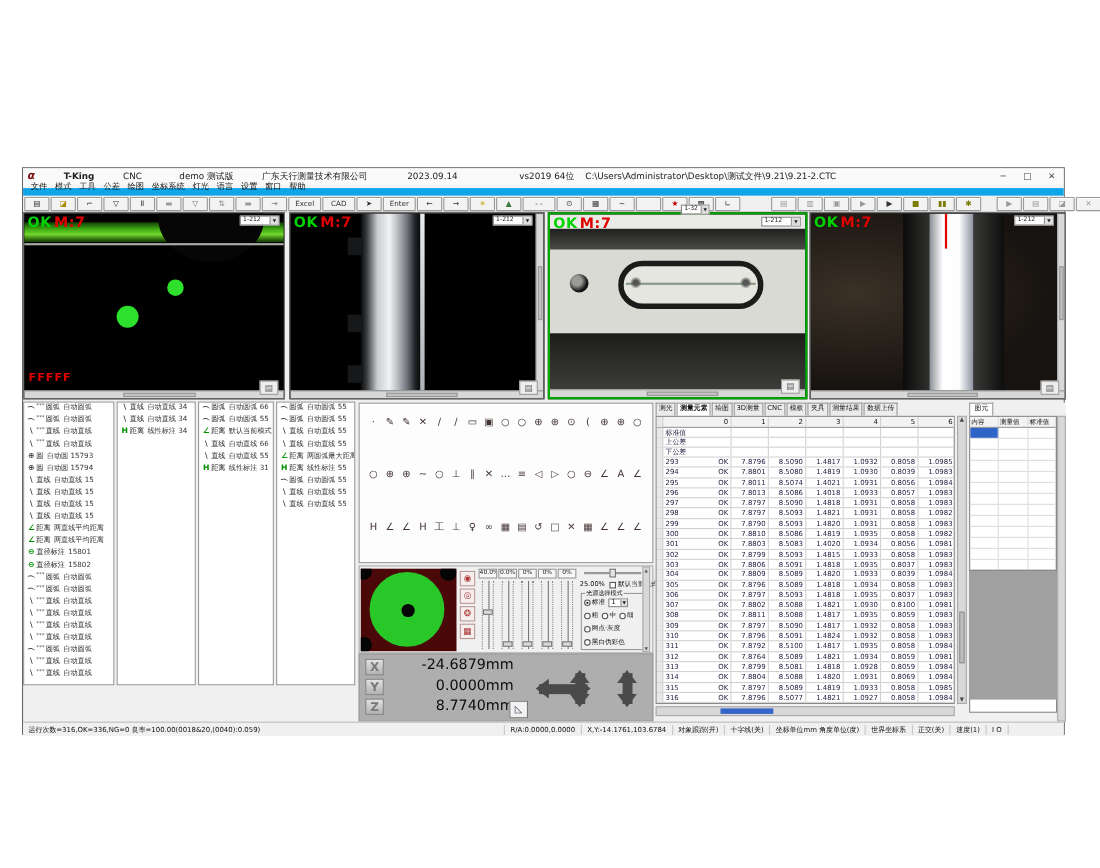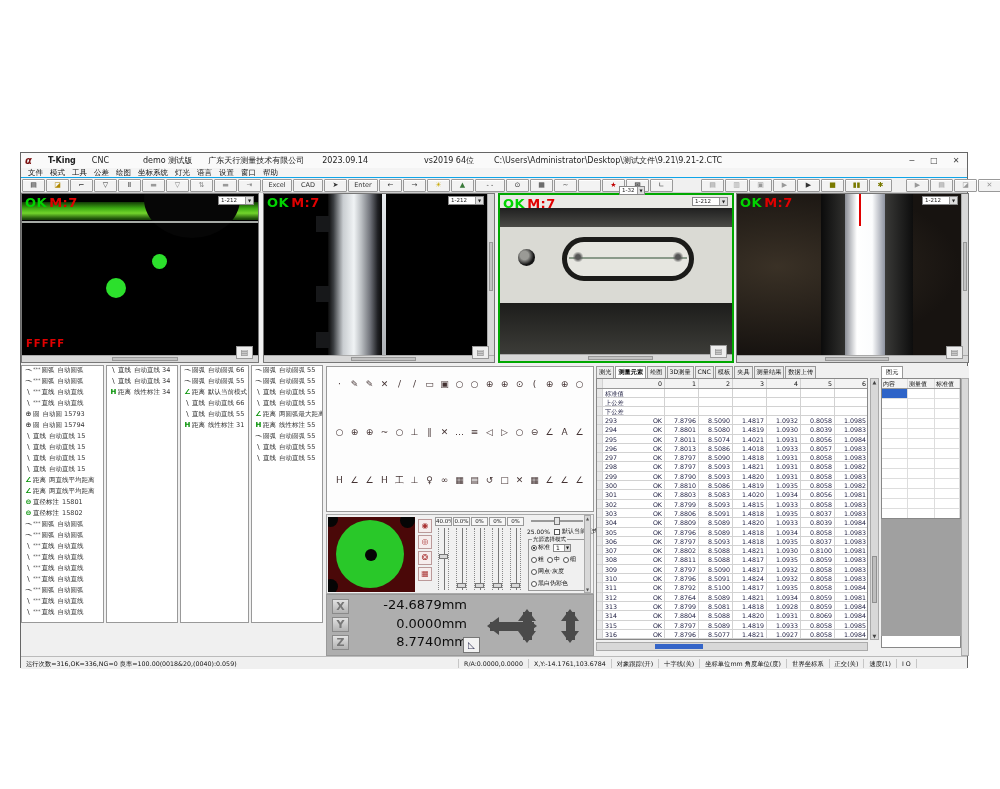--- a/index.html
+++ b/index.html
@@ -2,26 +2,26 @@
 <html><head>
 <meta charset="utf-8">
 <style>
   *{margin:0;padding:0;box-sizing:border-box;font-family:"DejaVu Sans",sans-serif}
   html,body{width:1000px;height:789px;background:#fff;overflow:hidden}
   .app{position:absolute;left:20px;top:152px;width:948px;height:516px;background:#f0f0f0;border:1px solid #666;font-size:8px}
 
   
   .titlebar{position:absolute;left:0;top:0;width:100%;height:15px;background:#fafafa;display:flex;align-items:center;font-size:8px;color:#222;white-space:nowrap}
   .logo{color:#7a1010;font-weight:bold;font-style:italic;font-size:10px;margin-left:4px}
-  .tb-seg{margin-left:16px}
+  .tb-seg{margin-left:26px}
   .win-btns{margin-left:auto;display:flex}
   .win-btn{width:22px;height:13px;text-align:center;line-height:13px;color:#444;font-size:8px;cursor:default}
 
   
-  .menubar{position:absolute;left:0;top:15px;width:100%;height:10px;background:#f4f4f4;display:flex;align-items:center;font-size:7.5px;color:#111;border-bottom:1px solid #0ea5e9}
+  .menubar{position:absolute;left:0;top:15px;width:100%;height:10px;background:#f4f4f4;display:flex;align-items:center;font-size:7.5px;color:#111;border-bottom:7px solid #0ea5e9}
   .menu-item{margin-left:7px}
 
   
   .toolbar{position:absolute;left:0;top:25px;width:100%;height:15px;background:#f0f0f0;display:flex;align-items:center;border-bottom:1px solid #ccc}
   .tbtn{height:13px;min-width:23px;margin-left:1px;background:#f3f3f3;border:1px solid #999;border-radius:1px;font-size:7px;line-height:11px;text-align:center;color:#333;padding:0 1px;box-shadow:inset 0 1px 0 #fff}
   .tbtn.txt{min-width:30px;font-size:6.5px}
   .gapL{margin-left:28px}
   .gapS{margin-left:14px}
   .mini-combo{position:absolute;left:598px;top:33px;width:26px;height:9px;background:#fff;border:1px solid #888;font-size:5.5px;line-height:7px;padding-left:2px;z-index:5;color:#222}
   .mini-combo .ar{position:absolute;right:0;top:0;width:7px;height:100%;background:#ddd;border-left:1px solid #999;font-size:4px;line-height:7px;text-align:center}
@@ -170,23 +170,23 @@
 <body>
 
 <div class="app">
 
   <div class="titlebar">
     <span class="logo">α</span>
     <span class="tb-seg" style="font-weight:bold">T-King</span>
     <span class="tb-seg">CNC</span>
     <span class="tb-seg" style="margin-left:34px">demo 测试版</span>
     <span class="tb-seg">广东天行测量技术有限公司</span>
-    <span class="tb-seg" style="margin-left:18px">2023.09.14</span>
+    <span class="tb-seg" style="margin-left:36px">2023.09.14</span>
     <span class="tb-seg" style="margin-left:56px">vs2019 64位</span>
-    <span class="tb-seg" style="margin-left:20px">C:\Users\Administrator\Desktop\测试文件\9.21\9.21-2.CTC</span>
+    <span class="tb-seg" style="margin-left:10px">C:\Users\Administrator\Desktop\测试文件\9.21\9.21-2.CTC</span>
     <span class="win-btns">
       <span class="win-btn">─</span>
       <span class="win-btn">□</span>
       <span class="win-btn">✕</span>
     </span>
   </div>
 
   <div class="menubar">
       <span class="menu-item">文件</span>
       <span class="menu-item">模式</span>

